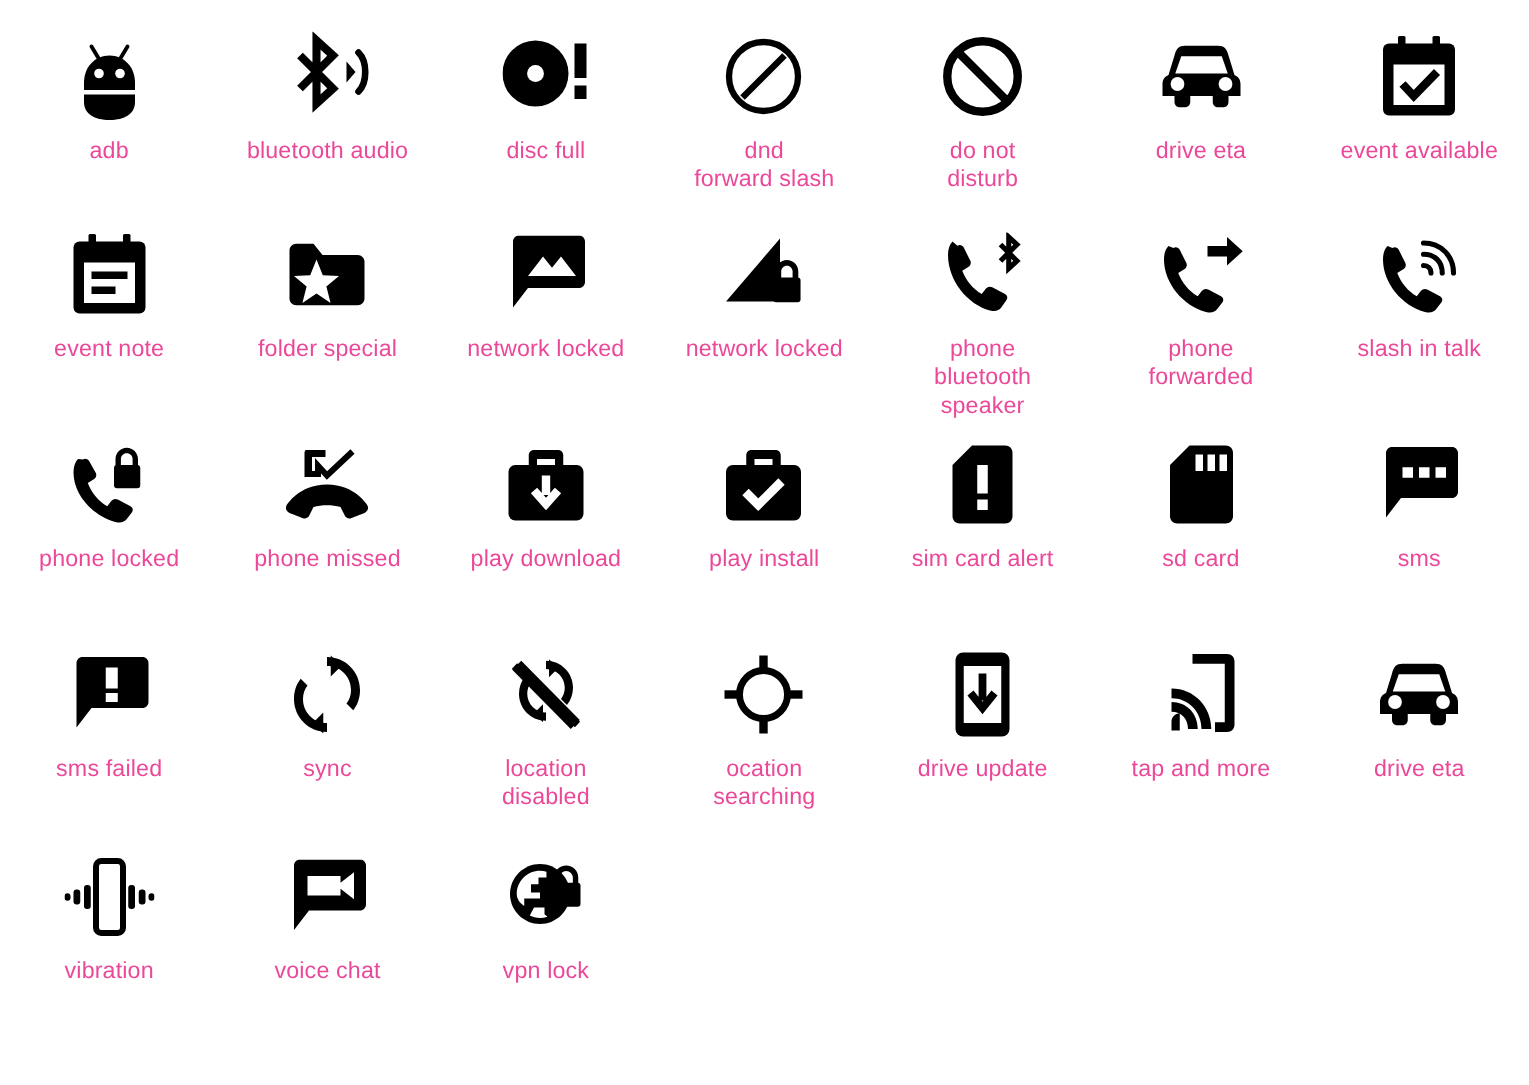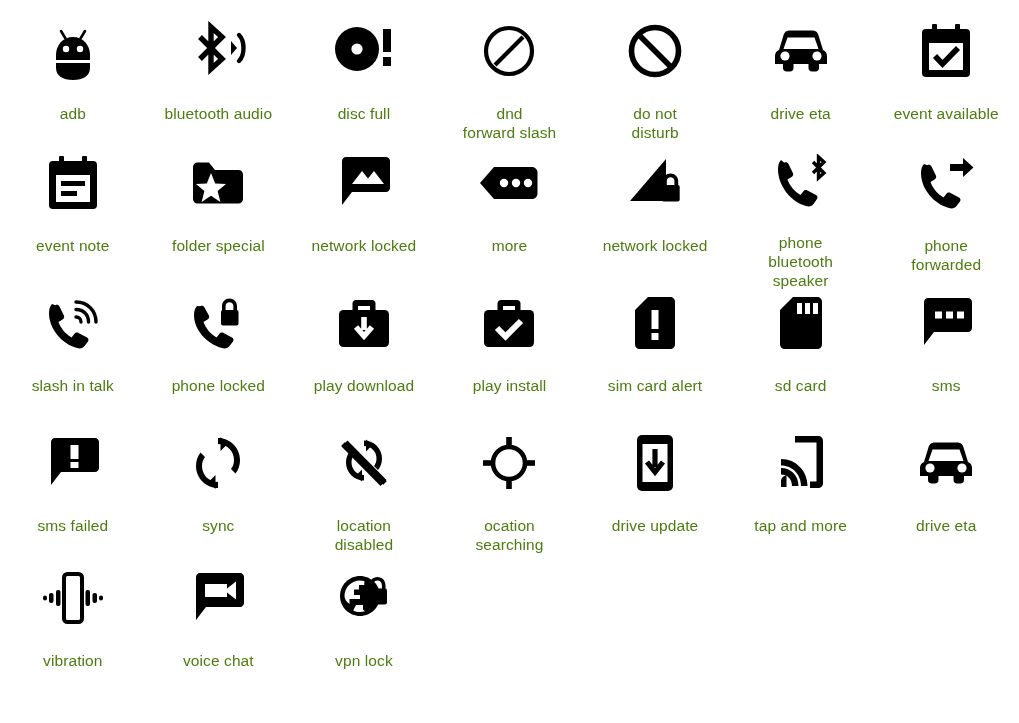--- a/index.html
+++ b/index.html
@@ -28,24 +28,24 @@
     justify-content:flex-start;
   }
   .glyph{
     height:66px;
     display:flex;
     align-items:center;
     justify-content:center;
   }
   .glyph svg{display:block;}
   .label{
-    margin-top:20px;
+    margin-top:7px;
     font-size:15.5px;
     line-height:19px;
-    color:#4d7c0f;
+    color:#ec4899;
     text-align:center;
     letter-spacing:0.1px;
     max-width:126px;
     word-wrap:break-word;
   }
   .label.two{line-height:19px;}
 </style>
 </head>
 <body>
 
@@ -180,33 +180,20 @@
         <svg width="56" height="52" viewBox="0 0 56 52">
             <g fill="#000">
           <path d="M6 4 C6 1.8 7.8 0 10 0 L50 0 C52.2 0 54 1.8 54 4 L54 31 C54 33.2 52.2 35 50 35 L16 35 L6 48 Z"></path>
           <path d="M16 27 L26 14 L32 21.5 L38 14 L48 27 Z" fill="#fff"></path>
         </g>
           </svg>
       </div>
       <div class="label">network locked</div>
     </div>
 
-    <div class="cell">
-      <div class="glyph">
-        <svg width="58" height="40" viewBox="0 0 58 40">
-            <g fill="#000">
-          <path d="M0 20 L14 4 L52 4 C55 4 57.5 6.5 57.5 9.5 L57.5 30.5 C57.5 33.5 55 36 52 36 L14 36 Z"></path>
-          <circle cx="24" cy="20" r="4.2" fill="#fff"></circle>
-          <circle cx="36" cy="20" r="4.2" fill="#fff"></circle>
-          <circle cx="48" cy="20" r="4.2" fill="#fff"></circle>
-        </g>
-          </svg>
-      </div>
-      <div class="label">more</div>
-    </div>
 
     <div class="cell">
       <div class="glyph">
         <svg width="58" height="52" viewBox="0 0 58 52">
             <g fill="#000">
           <path d="M40 2 L40 44 L4 44 Z"></path>
           <path d="M37 24 C37 19.8 40.4 16.4 44.6 16.4 C48.8 16.4 52.2 19.8 52.2 24 L52.2 29 L48.4 29 L48.4 24 C48.4 21.9 46.7 20.2 44.6 20.2 C42.5 20.2 40.8 21.9 40.8 24 L40.8 29 L37 29 Z"></path>
           <rect x="35.5" y="28" width="18.2" height="16.5" rx="2"></rect>
         </g>
           </svg>
@@ -265,20 +252,32 @@
             <g fill="#000">
           <path d="M7 10 C5 12 4 15 4 19 C4 34 17 48 32 52 C35.5 53 38 52 39.5 50 L43 45.5 C44 44 43.5 42.3 42 41.5 L33.5 37 C32 36.2 30.3 36.6 29.3 37.9 L26.5 41.5 C20.5 38 16 32.5 13.5 26 L17.5 23.5 C19 22.7 19.6 20.9 18.9 19.4 L14.5 11.5 C13.7 9.9 11.8 9.3 10.3 10.3 Z"></path>
           <path d="M32 10 C32 5.9 35.4 2.5 39.5 2.5 C43.6 2.5 47 5.9 47 10 L47 15 L43.4 15 L43.4 10 C43.4 7.9 41.7 6.2 39.5 6.2 C37.3 6.2 35.6 7.9 35.6 10 L35.6 15 L32 15 Z"></path>
           <rect x="31" y="14" width="17.5" height="15.5" rx="2"></rect>
         </g>
           </svg>
       </div>
       <div class="label">phone locked</div>
     </div>
 
+    <div class="cell">
+      <div class="glyph">
+        <svg width="62" height="52" viewBox="0 0 62 52">
+            <g fill="#000">
+          <path d="M4 40 C4 40 12 26 31 26 C50 26 58 40 58 40 C59 42 58 44 56 45 L47 48.5 C45.5 49 43.8 48.4 43 47 L40 41 C37.2 40.2 34.2 39.8 31 39.8 C27.8 39.8 24.8 40.2 22 41 L19 47 C18.2 48.4 16.5 49 15 48.5 L6 45 C4 44 3 42 4 40 Z"></path>
+          <path d="M18 4 L18 19 L25 19 L25 13.5 L31 20 L48 4" fill="none" stroke="#000" stroke-width="4" stroke-linejoin="miter"></path>
+          <path d="M16.5 3 L30 3 L30 7.6 L16.5 7.6 Z M16.5 3 L21 3 L21 20 L16.5 20 Z"></path>
+        </g>
+          </svg>
+      </div>
+      <div class="label">phone missed</div>
+    </div>
 
 
     <div class="cell">
       <div class="glyph">
         <svg width="54" height="52" viewBox="0 0 54 52">
             <g fill="#000">
           <path d="M19 3 L35 3 C37 3 38.5 4.5 38.5 6.5 L38.5 14 L33 14 L33 9 L21 9 L21 14 L15.5 14 L15.5 6.5 C15.5 4.5 17 3 19 3 Z"></path>
           <rect x="2" y="13" width="50" height="37" rx="4.5"></rect>
           <path d="M27 20 L27 33 M19 30 L27 39 L35 30" fill="none" stroke="#fff" stroke-width="5.6" stroke-linejoin="miter" stroke-linecap="butt"></path>
         </g>

